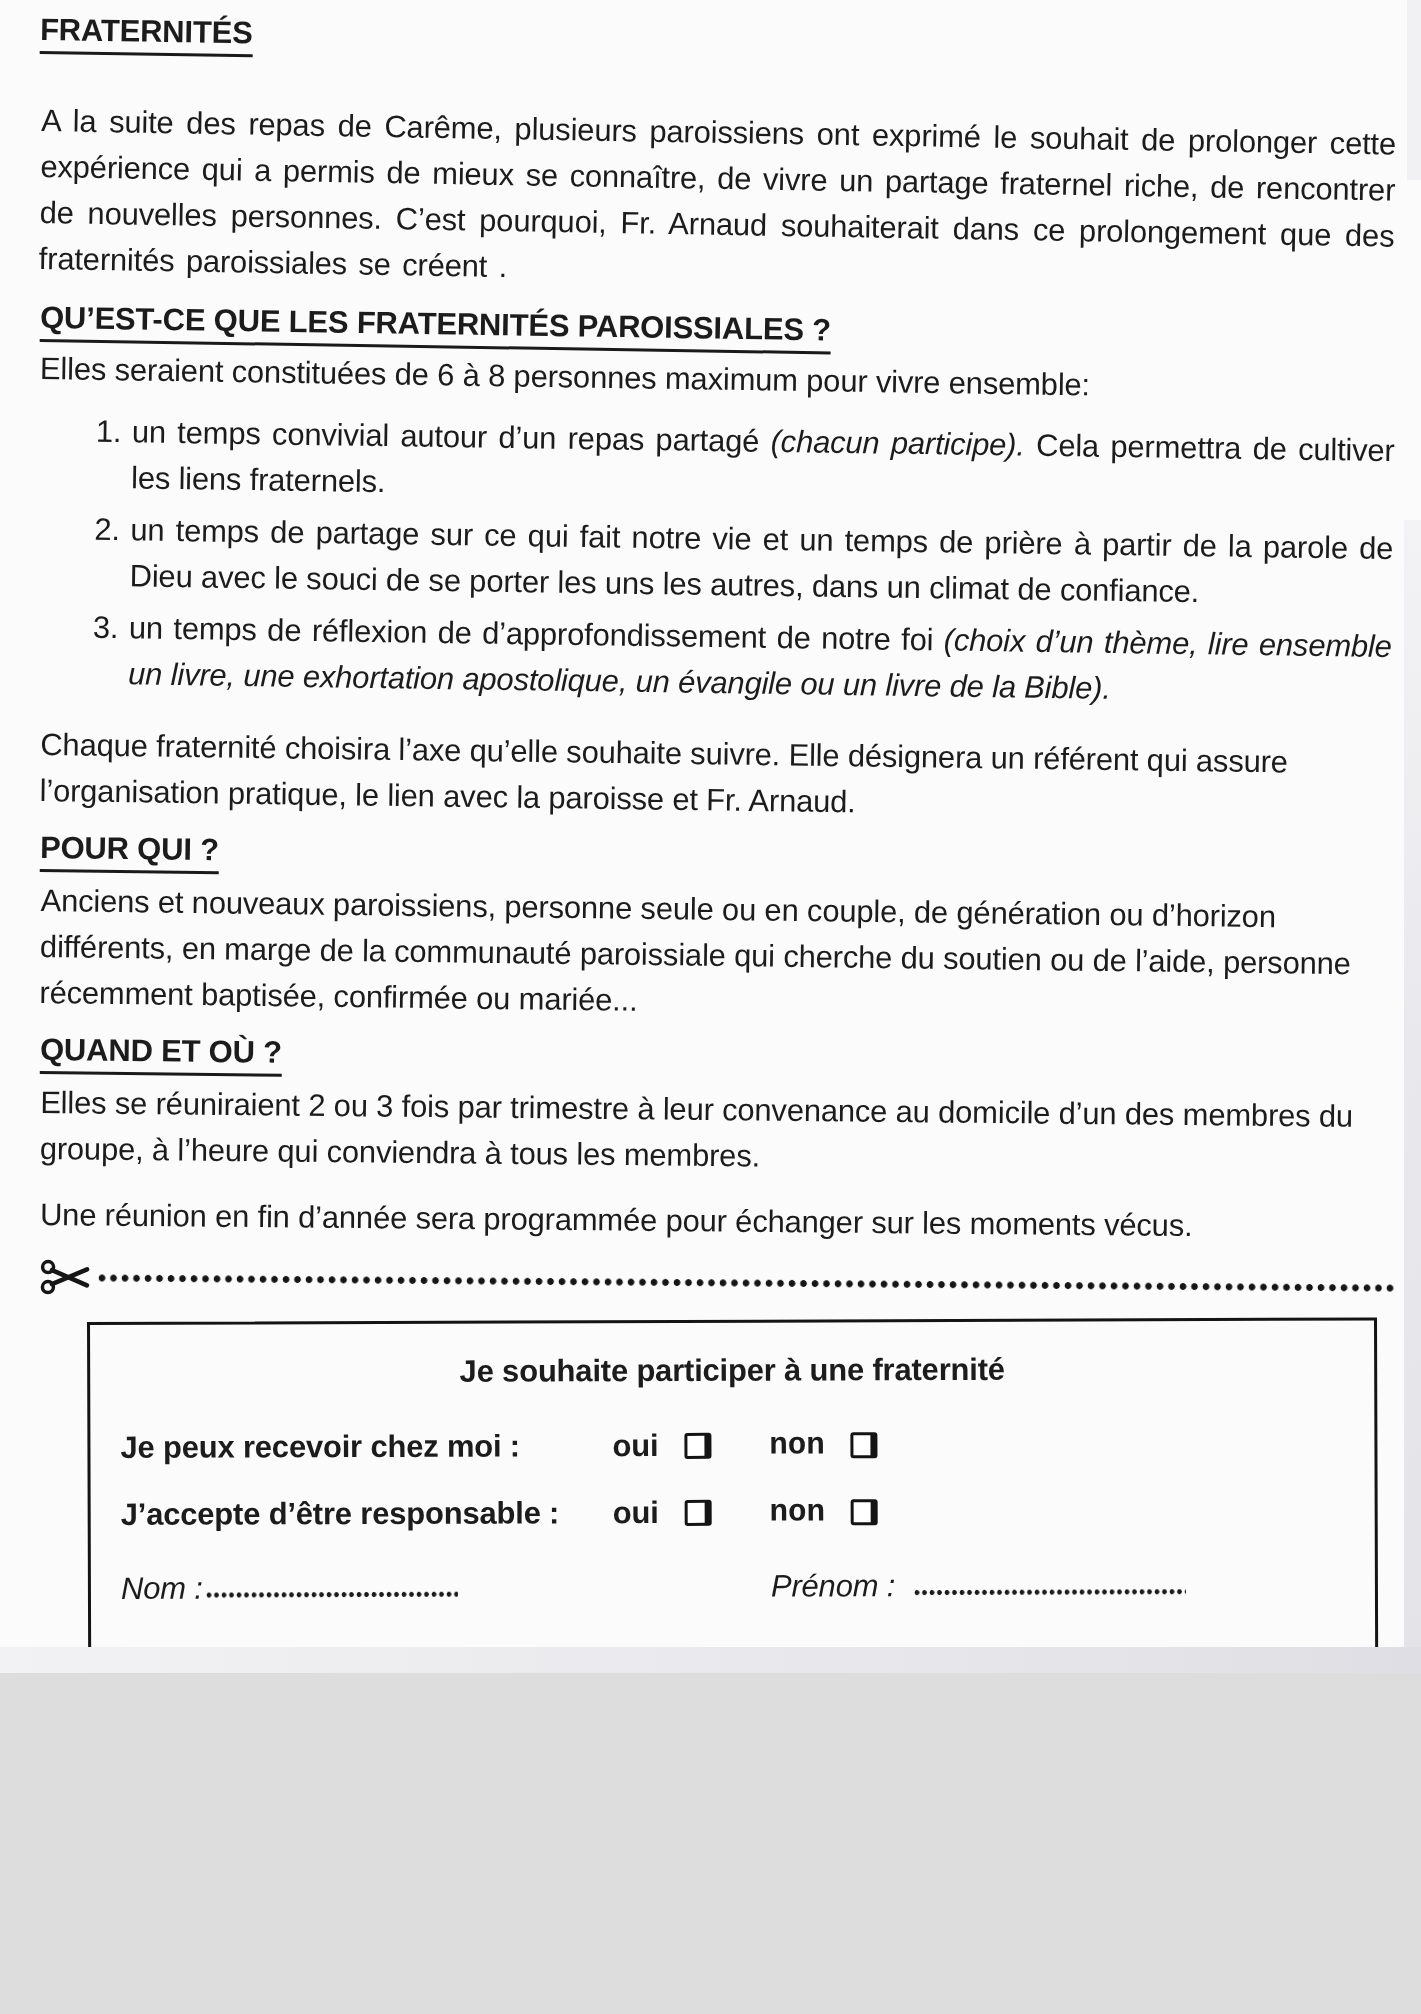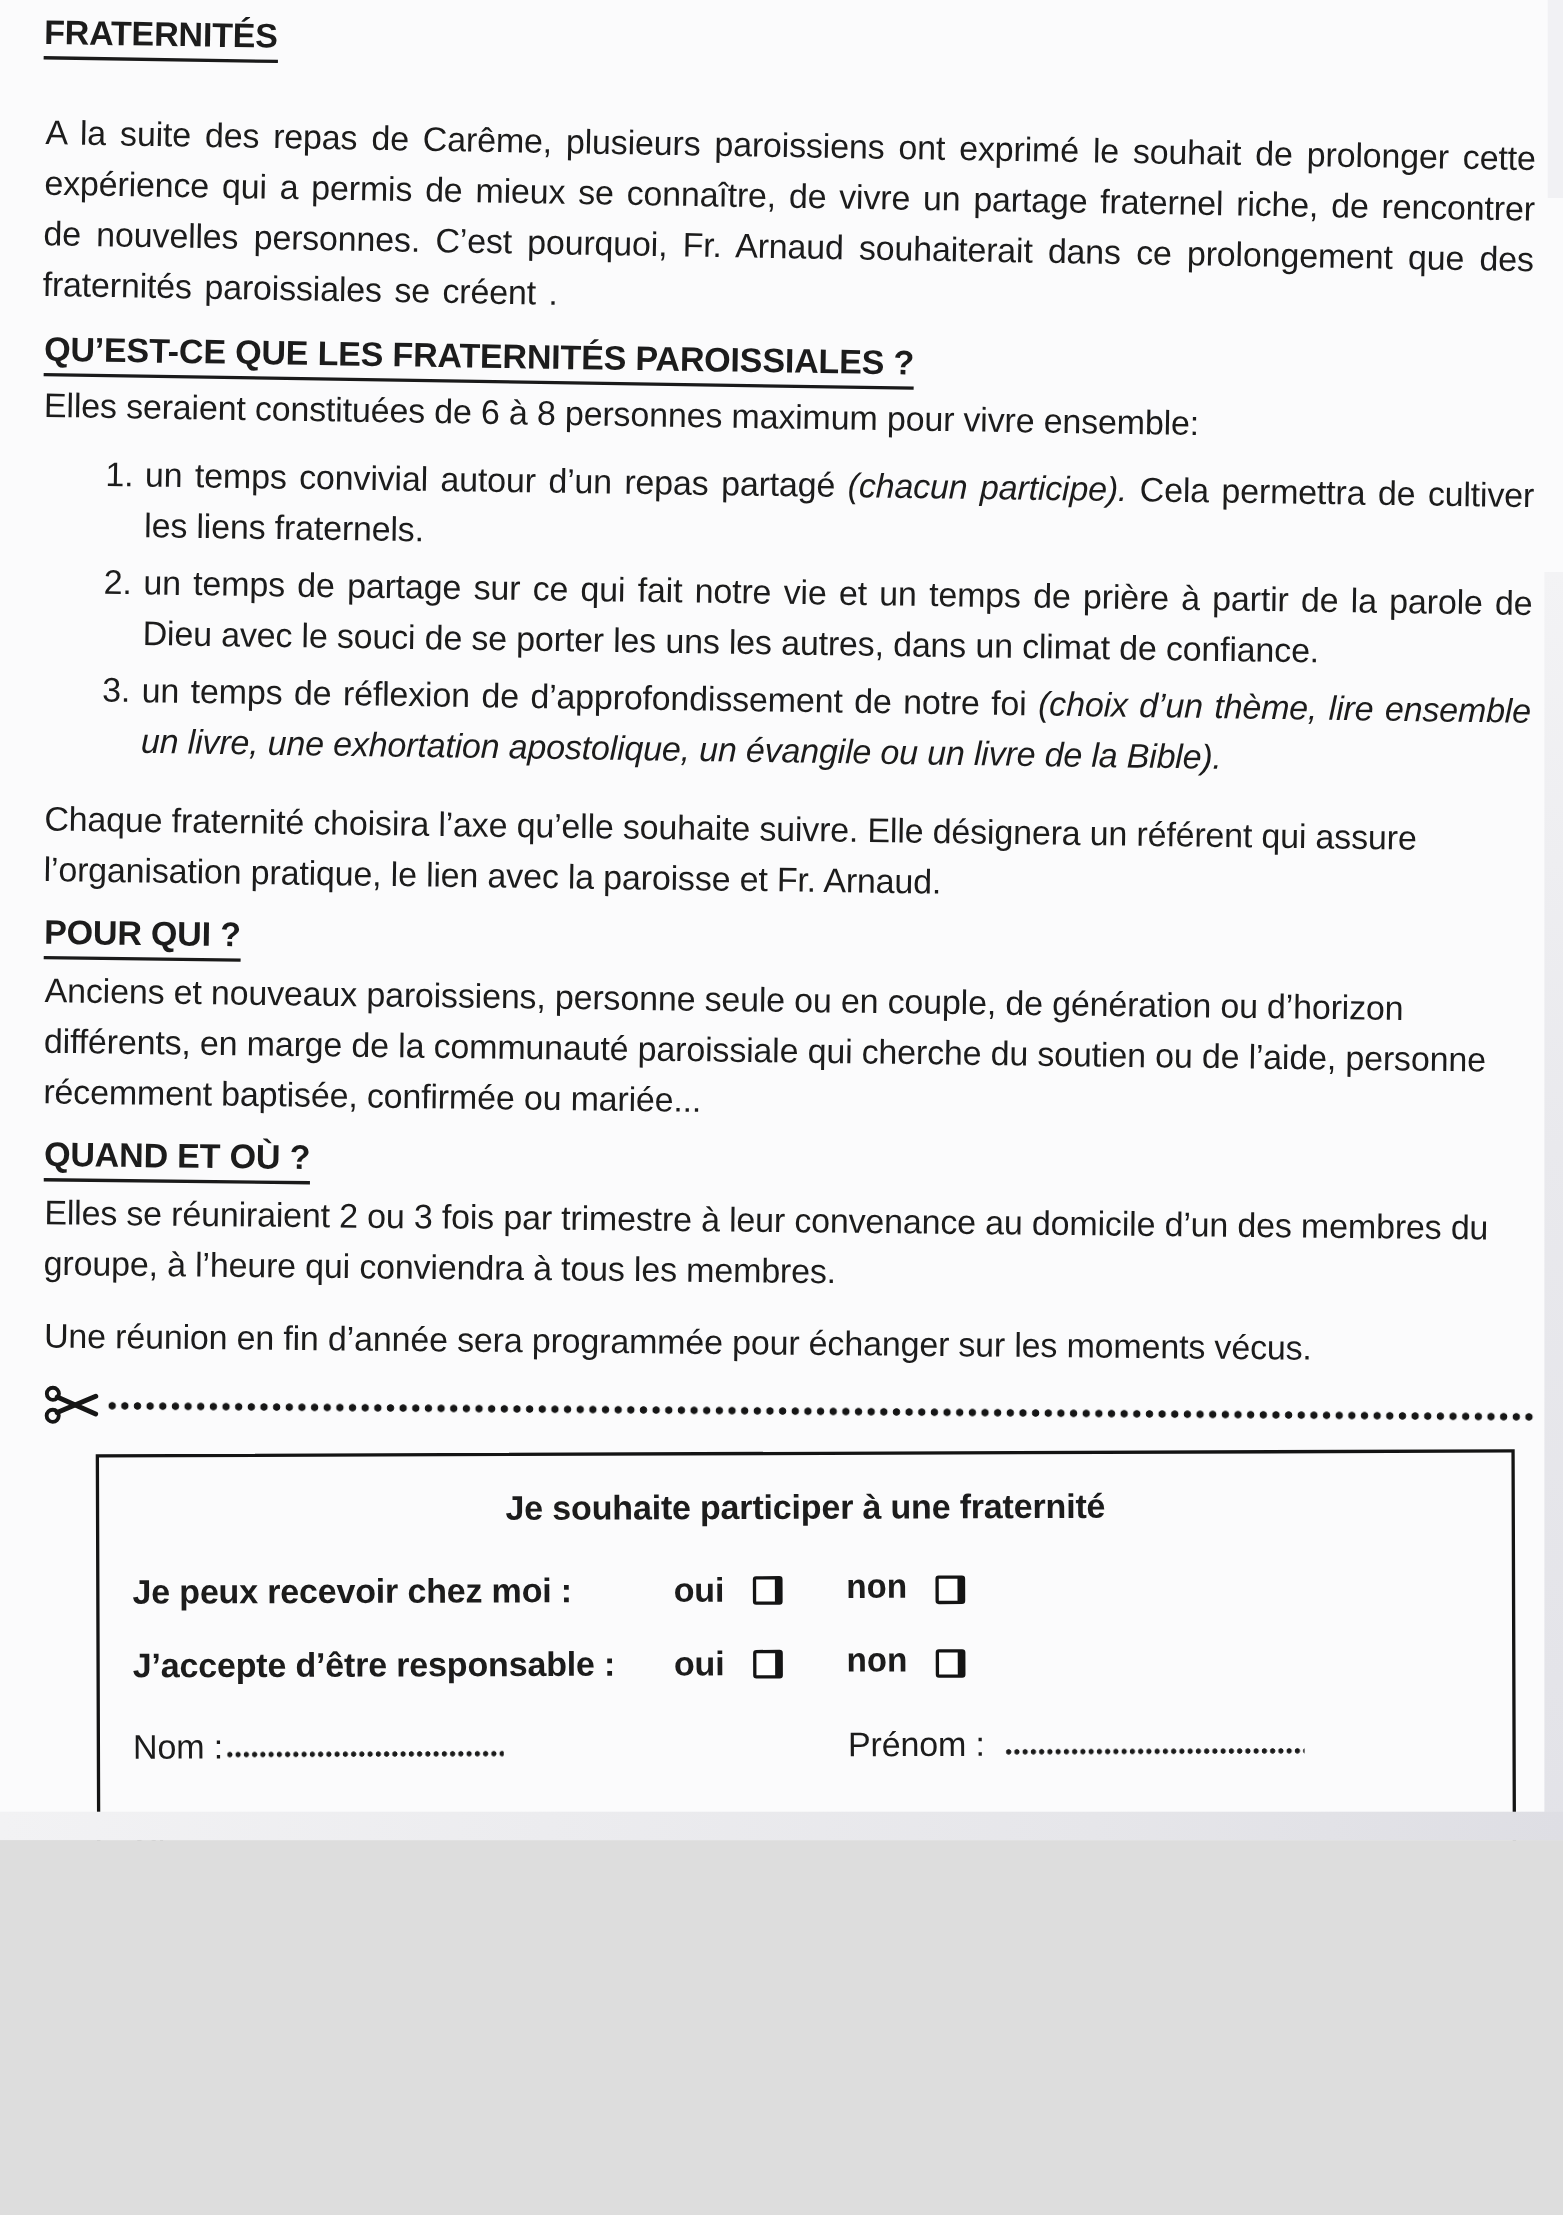--- a/index.html
+++ b/index.html
@@ -58,21 +58,21 @@
     margin-left:26px;background:#fff;
   }
   .opt-non{margin-left:58px;font-family:Liberation Mono, monospace;}
   .frow{display:flex;align-items:baseline;font-size:31px;line-height:42px;}
   .f-nom{margin-top:32px;}
   .f-adresse{margin-top:50px;}
   .f-mail{margin-top:47px;}
   .f-tel{margin-top:45px;}
   .fgroup{display:inline-flex;align-items:baseline;}
   .nomgroup{flex:none;width:650px;}
-  .flabel{white-space:pre;}
+  .flabel{white-space:pre;font-style:italic;}
   .d-nom{width:252px;margin-left:3px;}
   .d-prenom{width:272px;margin-left:10px;}
   .d-adresse{width:700px;margin-left:10px;}
   .d-mail{width:742px;margin-left:10px;}
   .d-tel{width:360px;margin-left:10px;}
   
   .scan-right{position:absolute;top:520px;right:0;width:17px;height:1494px;
     background:linear-gradient(180deg,#f3f3f5 0%,#e9e9ed 35%,#dfdfe5 100%);}
   .scan-bottom{position:absolute;left:0;bottom:0;width:100%;height:26px;
     background:linear-gradient(90deg,#f2f2f4 0%,#e6e6ea 70%,#dedee4 100%);}

